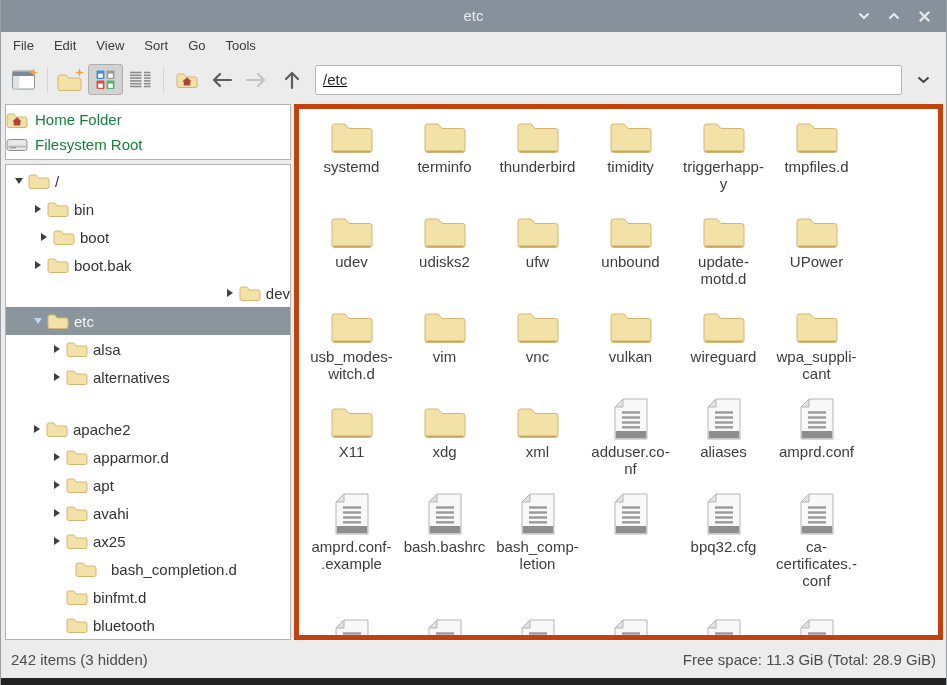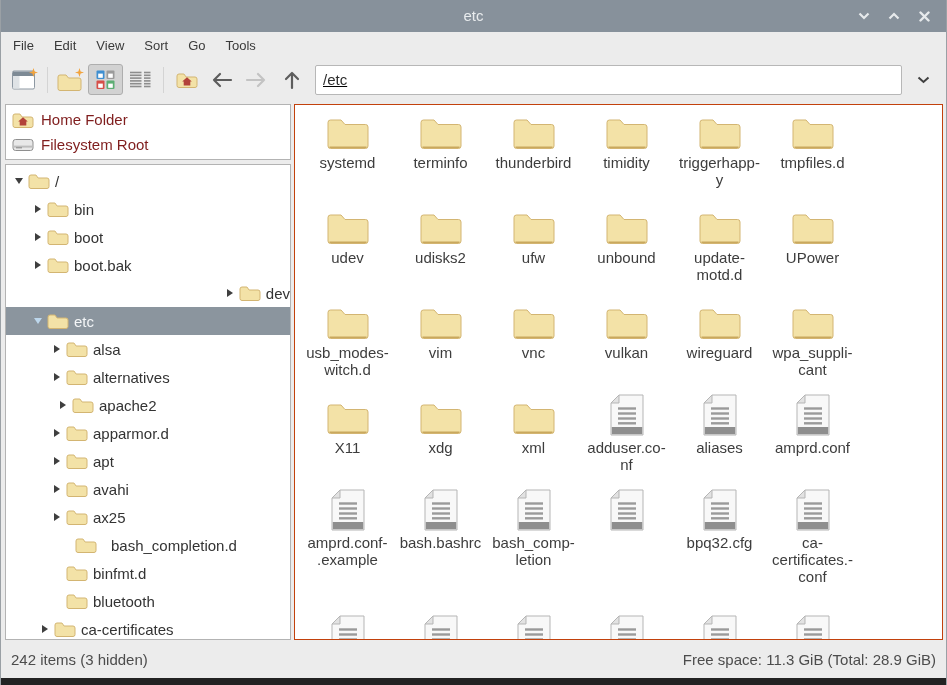--- a/index.html
+++ b/index.html
@@ -28,36 +28,36 @@
   .tb-sep { width:1px; height:26px; background:#d4d4d4; margin:0 5px; flex:none; }
   .path-entry { flex:1; height:30px; margin-left:6px; border:1px solid #b7b7b7; border-radius:2px;
     background:#ffffff; font-family:inherit; font-size:15px; color:#2d2d2d; padding:0 7px; outline:none; }
   .loc-chevron { width:30px; height:31px; display:flex; align-items:center; justify-content:center;
     margin-left:6px; flex:none; }
   
   .content { position:absolute; top:100px; left:0; right:0; bottom:45px;
     display:flex; padding:4px 3px 0 4px; gap:3px; background:#ececec; }
   .sidebar { width:286px; flex:none; display:flex; flex-direction:column; gap:4px; }
   .places-box { background:#ffffff; border:1px solid #b3b3b3; padding:2px 0; }
-  .place-row { height:25px; display:flex; align-items:center; padding-left:6px;
-    font-size:15px; color:#7f1d1d; }
+  .place-row { height:25px; display:flex; align-items:center; 
+    font-size:15px; color:#15803d; }
   .place-row .p-icon { width:22px; height:18px; margin-right:7px; flex:none; display:flex; align-items:center; }
   .tree-box { flex:1; background:#ffffff; border:1px solid #b3b3b3; overflow:hidden; padding-top:2px; }
   .tree-row { height:28px; display:flex; align-items:center; font-size:15px; color:#333333; }
   .tree-row.selected { background:#8b959e; color:#f4f6f8; }
   .expander { width:18px; height:18px; flex:none; display:flex; align-items:center; justify-content:center; }
   .expander.collapsed::before { content:""; border-left:6px solid #3f3f3f;
     border-top:4.5px solid transparent; border-bottom:4.5px solid transparent; }
   .expander.expanded::before { content:""; border-top:6px solid #3f3f3f;
     border-left:4.5px solid transparent; border-right:4.5px solid transparent; }
   .tree-row.selected .expander.expanded::before { border-top-color:#bdd7ec; }
   .mini-folder { width:22px; height:18px; margin-right:5px; flex:none; display:flex; align-items:center; }
   .tree-label { white-space:nowrap; }
   
-  .main-panel { flex:1; background:#ffffff; border:1px solid #c2410c; overflow:hidden; position:relative; }
+  .main-panel { flex:1; background:#ffffff; border:5px solid #c2410c; overflow:hidden; position:relative; }
   .grid { display:grid; grid-template-columns:repeat(6,93px); padding:4px 0 0 6px; justify-content:start; }
   .cell { width:93px; display:flex; flex-direction:column; align-items:center;
     padding-top:4px; margin-bottom:16px; }
   .big-icon { width:44px; height:38px; display:flex; align-items:flex-end; justify-content:center; margin-bottom:3px; }
   .cell-label { font-size:15px; line-height:17px; color:#3d3d3d; text-align:center; white-space:pre-line; }
   .partial-row { display:grid; grid-template-columns:repeat(6,93px); padding-left:6px;
     margin-top:14px; height:26px; overflow:hidden; justify-content:start; }
   .partial-row .cell { margin-bottom:0; }
   
   .statusbar { position:absolute; left:0; right:0; bottom:7px; height:38px; background:#ececec;
@@ -238,21 +238,21 @@
           </div>
           <div class="tree-row" style="padding-left: 23px;">
             <span class="expander collapsed"></span>
             <span class="mini-folder">
               <svg width="22" height="18" viewBox="0 0 22 18">
                 <path d="M1 14.5 L1 5 Q1 3 3 3 L7.92 3 L10.120000000000001 6 L19 6 Q21 6 21 8 L21 14.5 Q21 16.5 19 16.5 L3 16.5 Q1 16.5 1 14.5 Z" fill="#f3e2a7" stroke="#d3b572" stroke-width="1"></path>
               </svg>
             </span>
             <span class="tree-label">bin</span>
           </div>
-          <div class="tree-row" style="padding-left: 23px;">
+          <div class="tree-row" style="padding-left: 29px;">
             <span class="expander collapsed"></span>
             <span class="mini-folder">
               <svg width="22" height="18" viewBox="0 0 22 18">
                 <path d="M1 14.5 L1 5 Q1 3 3 3 L7.92 3 L10.120000000000001 6 L19 6 Q21 6 21 8 L21 14.5 Q21 16.5 19 16.5 L3 16.5 Q1 16.5 1 14.5 Z" fill="#f3e2a7" stroke="#d3b572" stroke-width="1"></path>
               </svg>
             </span>
             <span class="tree-label">boot</span>
           </div>
           <div class="tree-row" style="padding-left: 23px;">
             <span class="expander collapsed"></span>
@@ -292,21 +292,21 @@
           </div>
           <div class="tree-row" style="padding-left: 42px;">
             <span class="expander collapsed"></span>
             <span class="mini-folder">
               <svg width="22" height="18" viewBox="0 0 22 18">
                 <path d="M1 14.5 L1 5 Q1 3 3 3 L7.92 3 L10.120000000000001 6 L19 6 Q21 6 21 8 L21 14.5 Q21 16.5 19 16.5 L3 16.5 Q1 16.5 1 14.5 Z" fill="#f3e2a7" stroke="#d3b572" stroke-width="1"></path>
               </svg>
             </span>
             <span class="tree-label">alternatives</span>
           </div>
-          <div class="tree-row" style="padding-left: 48px;">
+          <div class="tree-row" style="padding-left: 22px; margin-top: 24px;">
             <span class="expander collapsed"></span>
             <span class="mini-folder">
               <svg width="22" height="18" viewBox="0 0 22 18">
                 <path d="M1 14.5 L1 5 Q1 3 3 3 L7.92 3 L10.120000000000001 6 L19 6 Q21 6 21 8 L21 14.5 Q21 16.5 19 16.5 L3 16.5 Q1 16.5 1 14.5 Z" fill="#f3e2a7" stroke="#d3b572" stroke-width="1"></path>
               </svg>
             </span>
             <span class="tree-label">apache2</span>
           </div>
           <div class="tree-row" style="padding-left: 42px;">
             <span class="expander collapsed"></span>

